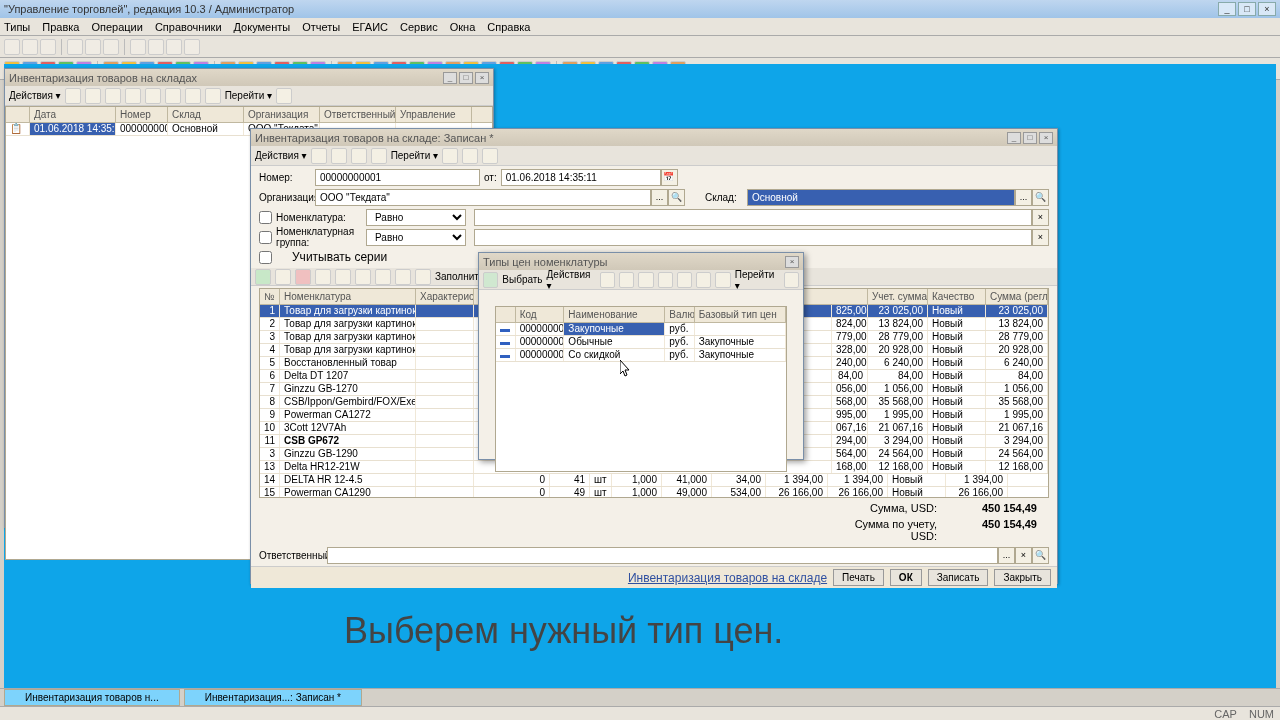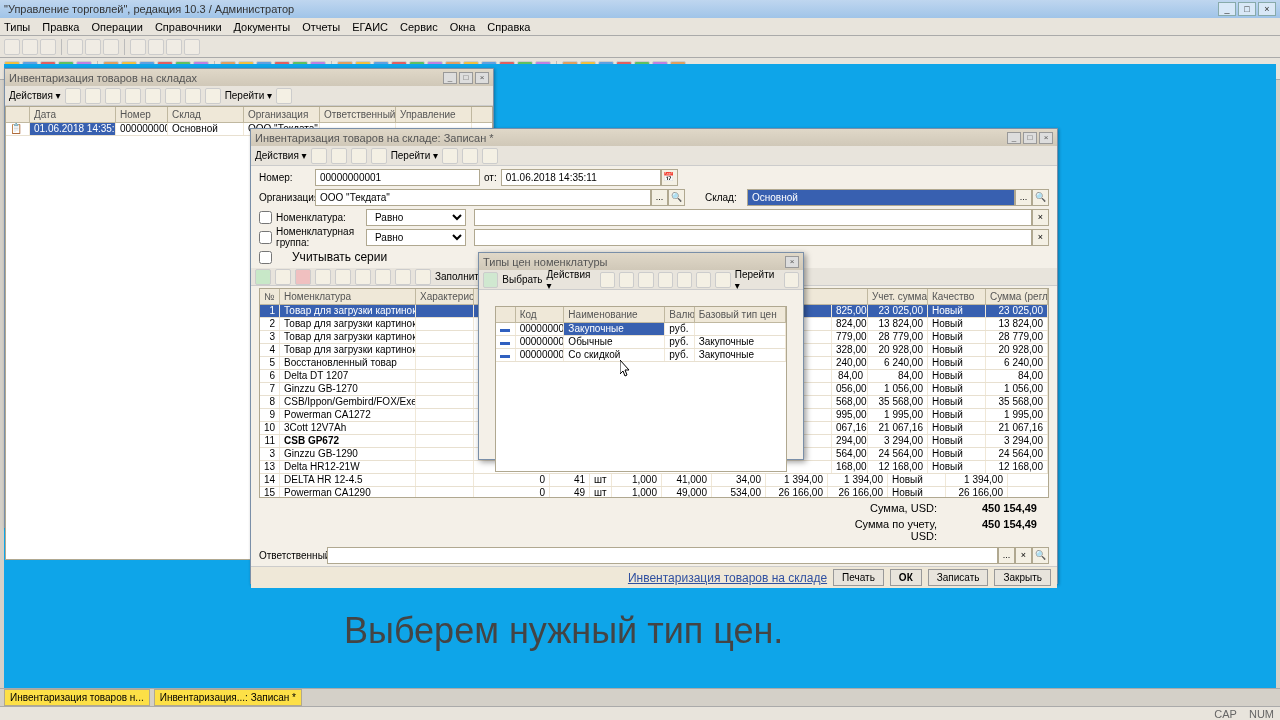--- a/index.html
+++ b/index.html
@@ -46,21 +46,21 @@
 .totals-row .lbl { width: 100px; text-align: right; margin-right: 20px; }
 .totals-row .val { width: 80px; text-align: right; font-weight: bold; }
 
 .bottom-actions { background: #efe8d8; height: 22px; border-top: 1px solid #ccc; display: flex; align-items: center; justify-content: flex-end; padding: 0 6px; gap: 6px; }
 .bottom-actions a { color: #3050a0; text-decoration: underline; cursor: pointer; font-size: 12px; }
 .bottom-actions button { border: 1px solid #999; background: #e8e4dc; padding: 2px 8px; font-size: 10px; cursor: pointer; }
 
 .popup { position: absolute; background: #f4f0e8; border: 1px solid #7a8fa8; box-shadow: 2px 2px 6px rgba(0,0,0,0.4); }
 
 .taskbar { position: absolute; bottom: 14px; left: 0; right: 0; height: 18px; background: #d4d0c8; border-top: 1px solid #aaa; display: flex; align-items: center; padding: 0 4px; }
-.task-btn { background: #fde047; border: 1px solid #b0a890; padding: 2px 5px; margin-right: 4px; font-size: 10px; cursor: pointer; }
+.task-btn { background: #7dd3fc; border: 1px solid #b0a890; padding: 2px 20px; margin-right: 4px; font-size: 10px; cursor: pointer; }
 
 .statusbar { position: absolute; bottom: 0; left: 0; right: 0; height: 14px; background: #e8e4dc; border-top: 1px solid #aaa; display: flex; justify-content: flex-end; padding: 0 6px; font-size: 9px; color: #666; align-items: center; gap: 12px; }
 
 .cursor { position: absolute; width: 12px; height: 18px; pointer-events: none; z-index: 9999; }
 .caption { position: absolute; font-size: 36px; color: #444; font-family: Verdana, sans-serif; }
 
 .num { text-align: right; }
 </style>
 </head>
 <body>

